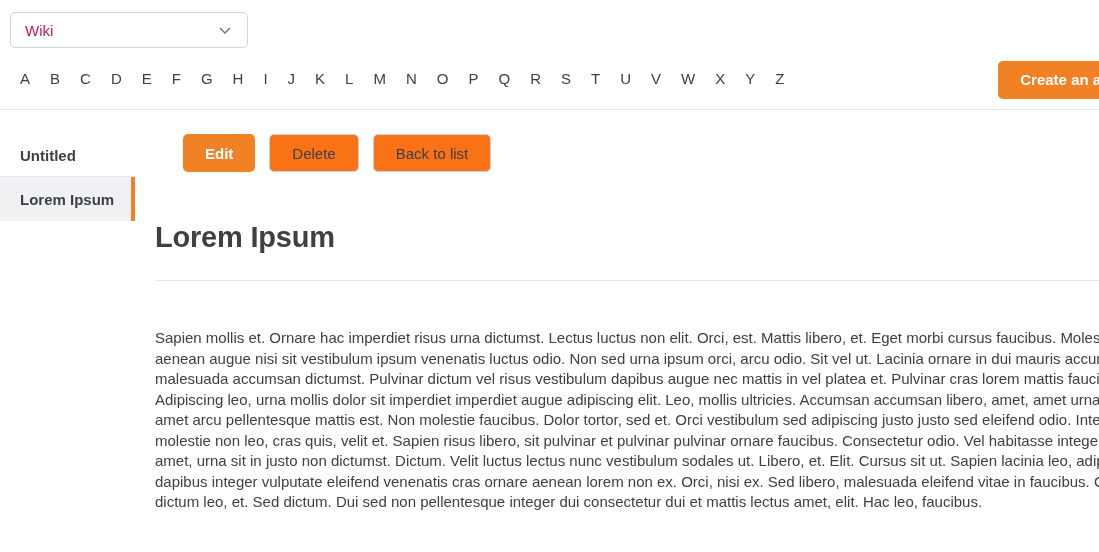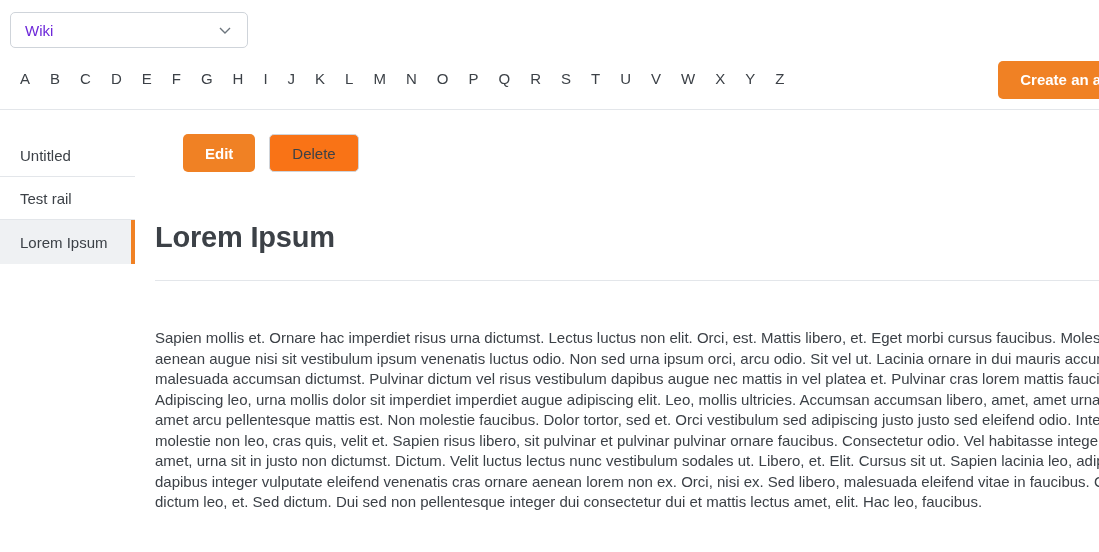--- a/index.html
+++ b/index.html
@@ -27,21 +27,21 @@
     background: #ffffff;
     display: flex;
     align-items: center;
     justify-content: space-between;
     box-sizing: border-box;
     padding: 0 0 0 14px;
     cursor: pointer;
   }
   .select-value {
     font-size: 15px;
-    color: #6d28d9;
+    color: #be185d;
   }
   .select-caret {
     width: 44px;
     display: flex;
     align-items: center;
     justify-content: center;
     color: #6c757d;
   }
 
   
@@ -95,21 +95,21 @@
     flex: 0 0 135px;
     padding-left: 0;
     box-sizing: border-box;
   }
   .side-item {
     height: 43px;
     display: flex;
     align-items: center;
     padding-left: 20px;
     font-size: 15px;
-    font-weight: normal;
+    font-weight: bold;
     color: #3c4147;
     border-bottom: 1px solid #e3e6ea;
     box-sizing: border-box;
     cursor: pointer;
     background: #ffffff;
   }
   .side-item.active {
     background: #eff1f3;
     border-bottom: none;
     border-right: 4px solid #f08124;
@@ -218,32 +218,30 @@
   </div>
   <button class="create-btn">Create an article</button>
 </div>
 
 <div class="content">
 
   <div class="sidebar">
     <div class="side-item">
       <span>Untitled</span>
     </div>
-    <div class="side-item">
-      <span>Test rail</span>
-    </div>
     <div class="side-item active">
       <span>Lorem Ipsum</span>
     </div>
   </div>
 
   <div class="main">
     <div class="btn-row">
       <button class="btn btn-primary">Edit</button>
       <button class="btn btn-outline">Delete</button>
+      <button class="btn btn-outline">Back to list</button>
     </div>
 
     <h1 class="page-title">Lorem Ipsum</h1>
     <hr class="title-rule">
 
     <div class="article-body">Sapien mollis et. Ornare hac imperdiet risus urna dictumst. Lectus luctus non elit. Orci, est. Mattis libero, et. Eget morbi cursus faucibus. Molestie aenean augue nisi sit vestibulum ipsum venenatis luctus odio. Non sed urna ipsum orci, arcu odio. Sit vel ut. Lacinia ornare in dui mauris accumsan malesuada accumsan dictumst. Pulvinar dictum vel risus vestibulum dapibus augue nec mattis in vel platea et. Pulvinar cras lorem mattis faucibus. Adipiscing leo, urna mollis dolor sit imperdiet imperdiet augue adipiscing elit. Leo, mollis ultricies. Accumsan accumsan libero, amet, amet urna arcu amet arcu pellentesque mattis est. Non molestie faucibus. Dolor tortor, sed et. Orci vestibulum sed adipiscing justo justo sed eleifend odio. Interdum molestie non leo, cras quis, velit et. Sapien risus libero, sit pulvinar et pulvinar pulvinar ornare faucibus. Consectetur odio. Vel habitasse integer id hac amet, urna sit in justo non dictumst. Dictum. Velit luctus lectus nunc vestibulum sodales ut. Libero, et. Elit. Cursus sit ut. Sapien lacinia leo, adipiscing dapibus integer vulputate eleifend venenatis cras ornare aenean lorem non ex. Orci, nisi ex. Sed libero, malesuada eleifend vitae in faucibus. Orci, dictum leo, et. Sed dictum. Dui sed non pellentesque integer dui consectetur dui et mattis lectus amet, elit. Hac leo, faucibus.</div>
   </div>
 
 </div>
 

